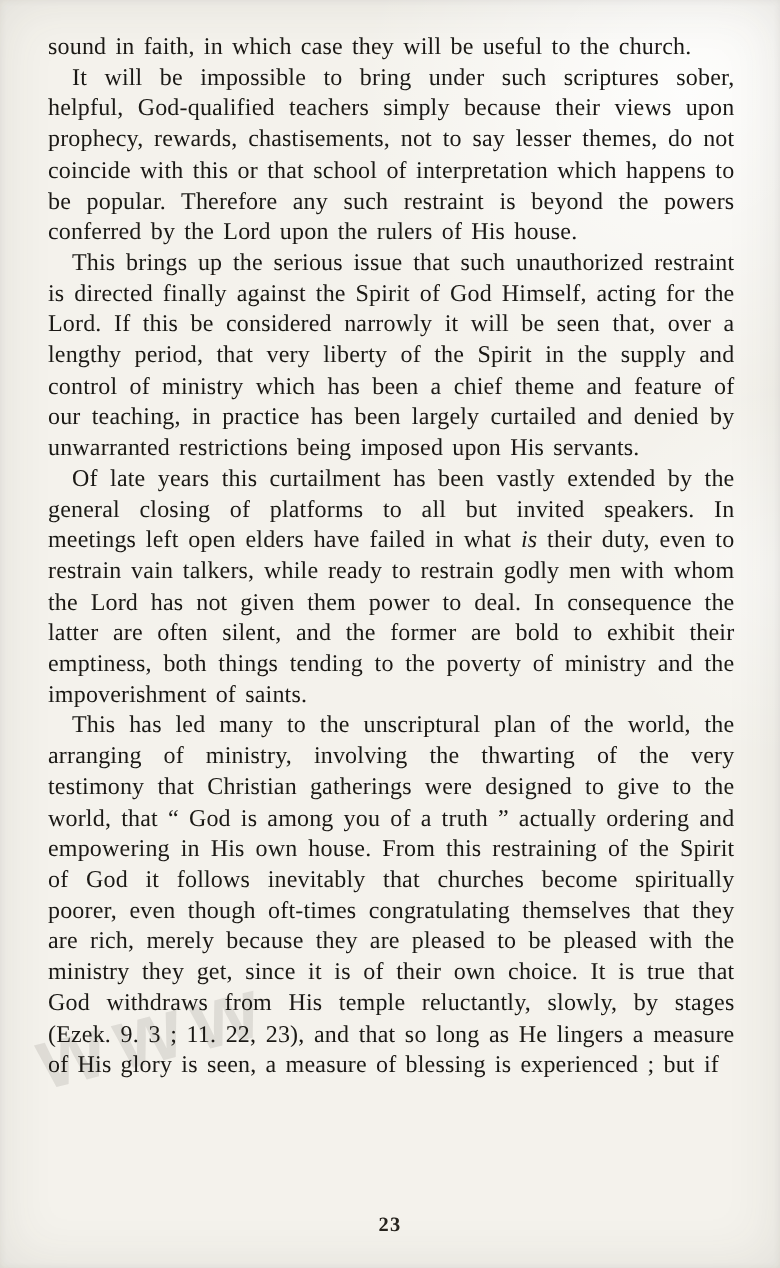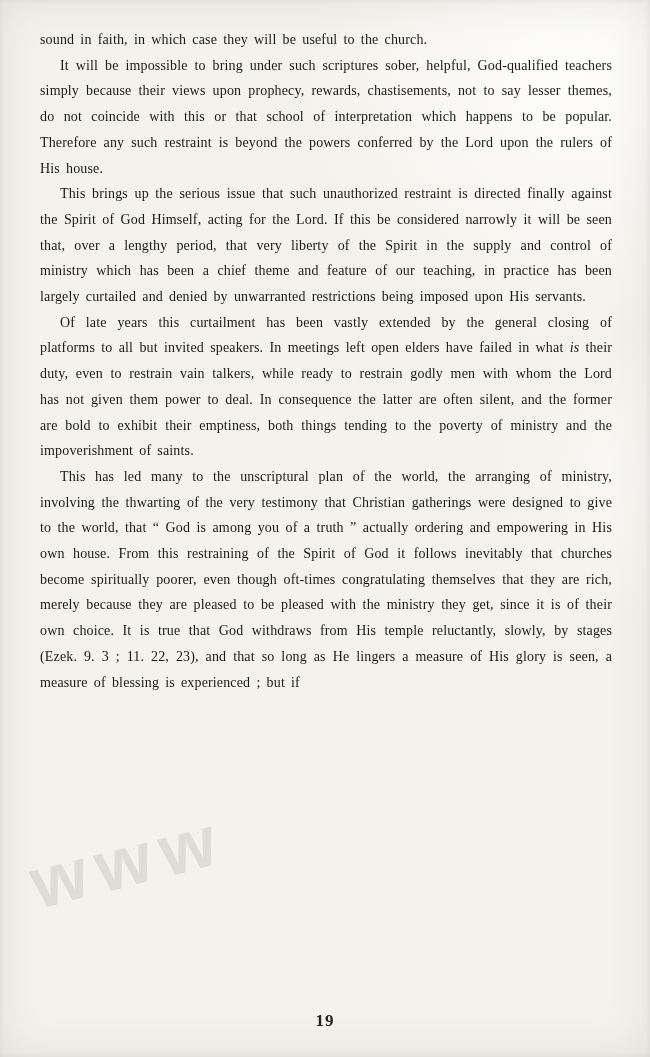--- a/index.html
+++ b/index.html
@@ -19,21 +19,21 @@
     box-shadow: inset 0 0 46px rgba(60,55,45,0.10), inset 0 0 6px rgba(60,55,45,0.08);
     box-sizing: border-box;
     padding: 27px 38px 0 40px;
     overflow: hidden;
     font-family: "Liberation Serif", "DejaVu Serif", serif;
   }
   .text-block {
     position: relative;
     z-index: 2;
     color: #1b1915;
-    font-size: 14px;
+    font-size: 20px;
     line-height: 25.7px;
     text-align: justify;
     letter-spacing: 0.15px;
     word-spacing: 2.5px;
   }
   .para {
     margin: 0;
     padding: 0;
   }
   .para.indent {
@@ -77,14 +77,14 @@
   <div class="watermark">www</div>
 
   <div class="text-block">
       <p class="para"><span>sound in faith, in which case they will be useful to the church.</span></p>
       <p class="para indent"><span>It will be impossible to bring under such scriptures sober, helpful, God-qualified teachers simply because their views upon prophecy, rewards, chastisements, not to say lesser themes, do not coincide with this or that school of interpretation which happens to be popular. Therefore any such restraint is beyond the powers conferred by the Lord upon the rulers of His house.</span></p>
       <p class="para indent"><span>This brings up the serious issue that such unauthorized restraint is directed finally against the Spirit of God Himself, acting for the Lord. If this be considered narrowly it will be seen that, over a lengthy period, that very liberty of the Spirit in the supply and control of ministry which has been a chief theme and feature of our teaching, in practice has been largely curtailed and denied by unwarranted restrictions being imposed upon His servants.</span></p>
       <p class="para indent"><span>Of late years this curtailment has been vastly extended by the general closing of platforms to all but invited speakers. In meetings left open elders have failed in what </span><i>is</i><span> their duty, even to restrain vain talkers, while ready to restrain godly men with whom the Lord has not given them power to deal. In consequence the latter are often silent, and the former are bold to exhibit their emptiness, both things tending to the poverty of ministry and the impoverishment of saints.</span></p>
       <p class="para indent"><span>This has led many to the unscriptural plan of the world, the arranging of ministry, involving the thwarting of the very testimony that Christian gatherings were designed to give to the world, that “ God is among you of a truth ” actually ordering and empowering in His own house. From this restraining of the Spirit of God it follows inevitably that churches become spiritually poorer, even though oft-times congratulating themselves that they are rich, merely because they are pleased to be pleased with the ministry they get, since it is of their own choice. It is true that God withdraws from His temple reluctantly, slowly, by stages (Ezek. 9. 3 ; 11. 22, 23), and that so long as He lingers a measure of His glory is seen, a measure of blessing is experienced ; but if</span></p>
     </div>
 
-  <div class="page-number">19</div>
+  <div class="page-number">23</div>
 </div>
 
 </body></html>

